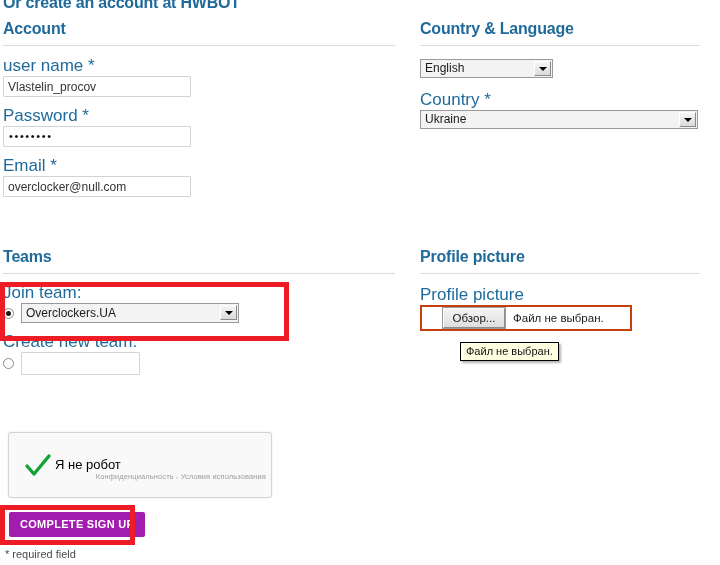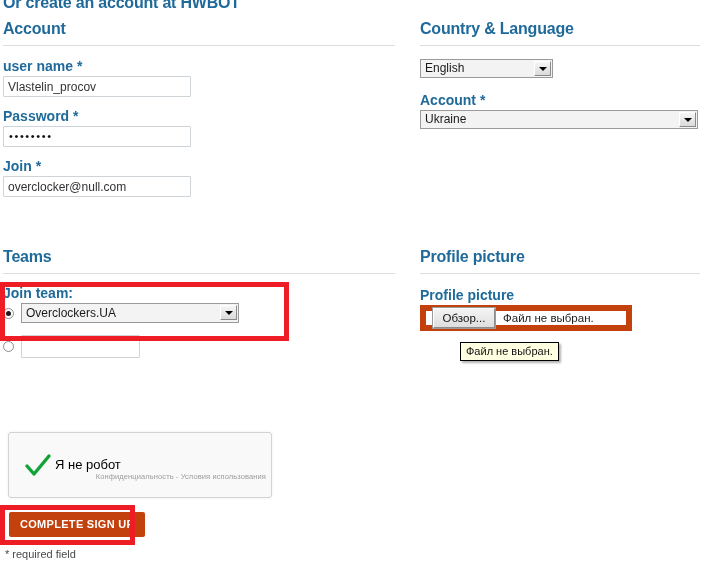--- a/index.html
+++ b/index.html
@@ -59,22 +59,22 @@
     white-space: nowrap;
   }
   .divider {
     height: 1px;
     background: #dcdcdc;
     margin-top: 7px;
   }
 
   
   .field-label {
-    font-size: 14px;
-    font-weight: bold;
+    font-size: 17px;
+    font-weight: normal;
     color: #1f6a9a;
     line-height: 14px;
     margin: 0 0 3px 0;
     white-space: nowrap;
   }
 
   
   .text-input {
     box-sizing: border-box;
     width: 188px;
@@ -163,25 +163,25 @@
     height: 5px;
     border-radius: 50%;
     background: #1a1a1a;
   }
 
   
   .file-row {
     box-sizing: border-box;
     width: 212px;
     height: 26px;
-    border: 6px solid #c2410c;
+    border: 2px solid #c2410c;
     background: #ffffff;
     display: flex;
     align-items: center;
-    padding-left: 7px;
+    padding-left: 21px;
   }
   .file-btn {
     box-sizing: border-box;
     height: 20px;
     min-width: 62px;
     padding: 0 8px;
     background: linear-gradient(#f4f4f4, #dedede);
     border: 1px solid #ffffff;
     border-right-color: #8d8d8d;
     border-bottom-color: #8d8d8d;
@@ -261,21 +261,21 @@
     color: #9c9c9c;
     white-space: nowrap;
     letter-spacing: 0.1px;
   }
 
   
   .submit-btn {
     position: absolute;
     left: 9px;
     top: 512px;
-    background: #c2410c;
+    background: #a21caf;
     color: #ffffff;
     font-size: 11px;
     font-weight: bold;
     letter-spacing: 0.3px;
     padding: 6px 11px 7px 11px;
     border: none;
     border-radius: 2px;
     font-family: "Liberation Sans", sans-serif;
     line-height: 12px;
     cursor: pointer;
@@ -311,38 +311,38 @@
       <div class="field-label">user name *</div>
       <input class="text-input" type="text" value="Vlastelin_procov" style="">
     </div>
 
     <div style="margin-top:12px;">
       <div class="field-label">Password *</div>
       <div class="pw-dots">••••••••</div>
     </div>
 
     <div style="margin-top:12px;">
-      <div class="field-label">Join *</div>
+      <div class="field-label">Email *</div>
       <input class="text-input" type="text" value="overclocker@null.com" style="">
     </div>
   </div>
 
   <div class="col-right" style="top:20px;">
     <div class="section-head">Country &amp; Language</div>
     <div class="divider" style="width:280px;"></div>
 
     <div style="margin-top:13px;">
       <div class="win-select" style="width:133px;">
         <span>English</span>
         <span class="sel-arrow"></span>
       </div>
     </div>
 
     <div style="margin-top:12px;">
-      <div class="field-label">Account *</div>
+      <div class="field-label">Country *</div>
       <div class="win-select" style="width:278px;">
         <span>Ukraine</span>
         <span class="sel-arrow"></span>
       </div>
     </div>
   </div>
 
   <div class="col-left" style="top:248px;">
     <div class="section-head">Teams</div>
     <div class="divider"></div>
@@ -352,20 +352,21 @@
       <div style="display:flex; align-items:center;">
         <span class="radio checked"></span>
         <div class="win-select" style="width:218px; height:20px; line-height:18px; margin-left:7px;">
           <span>Overclockers.UA</span>
           <span class="sel-arrow"></span>
         </div>
       </div>
     </div>
 
     <div style="margin-top:12px;">
+      <div class="field-label">Create new team:</div>
       <div style="display:flex; align-items:center;">
         <span class="radio"></span>
         <input class="text-input" type="text" style="width: 119px; height: 23px; margin-left: 7px;" value="">
       </div>
     </div>
   </div>
 
   <div class="col-right" style="top:248px;">
     <div class="section-head">Profile picture</div>
     <div class="divider" style="width:280px;"></div>

